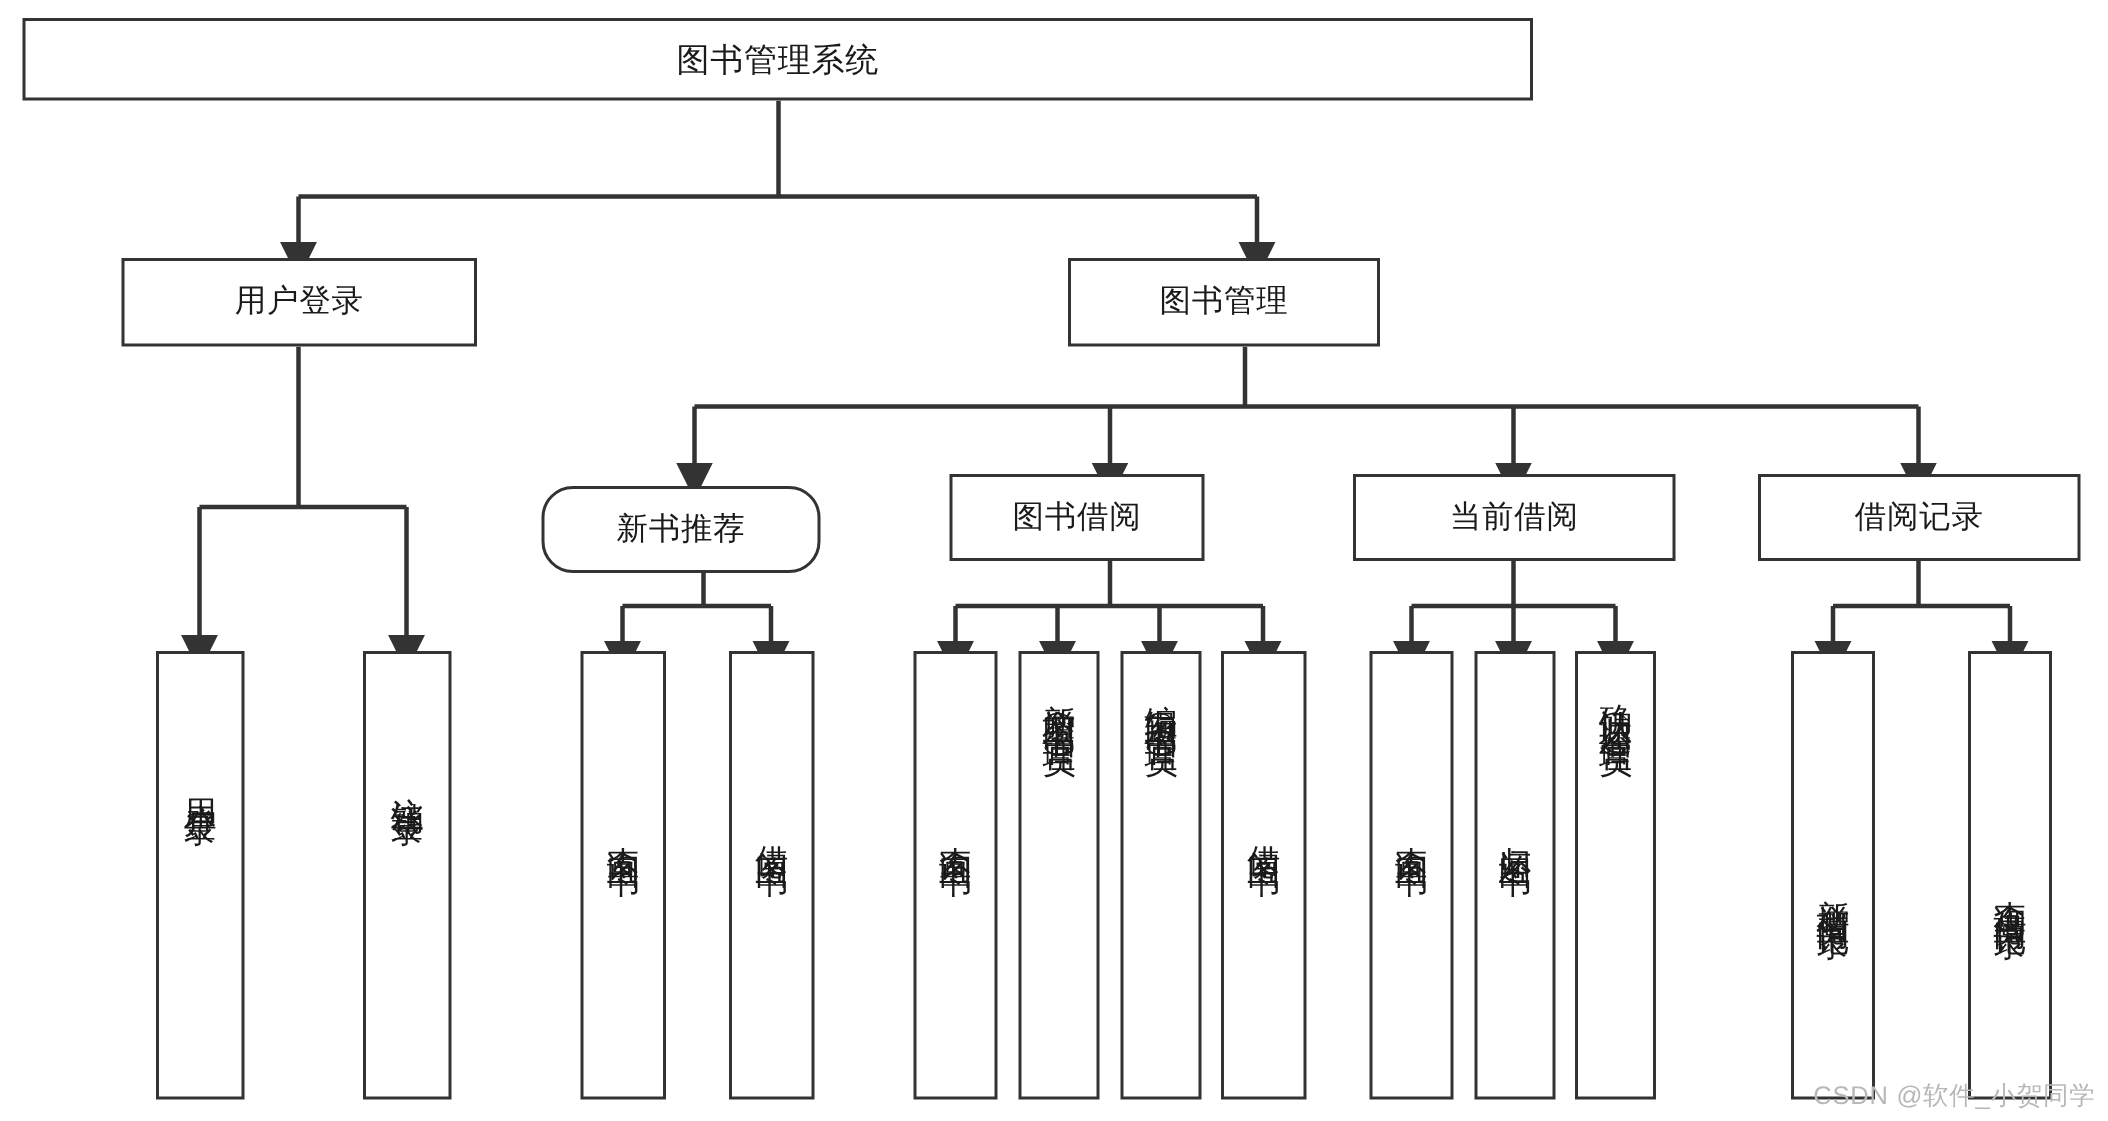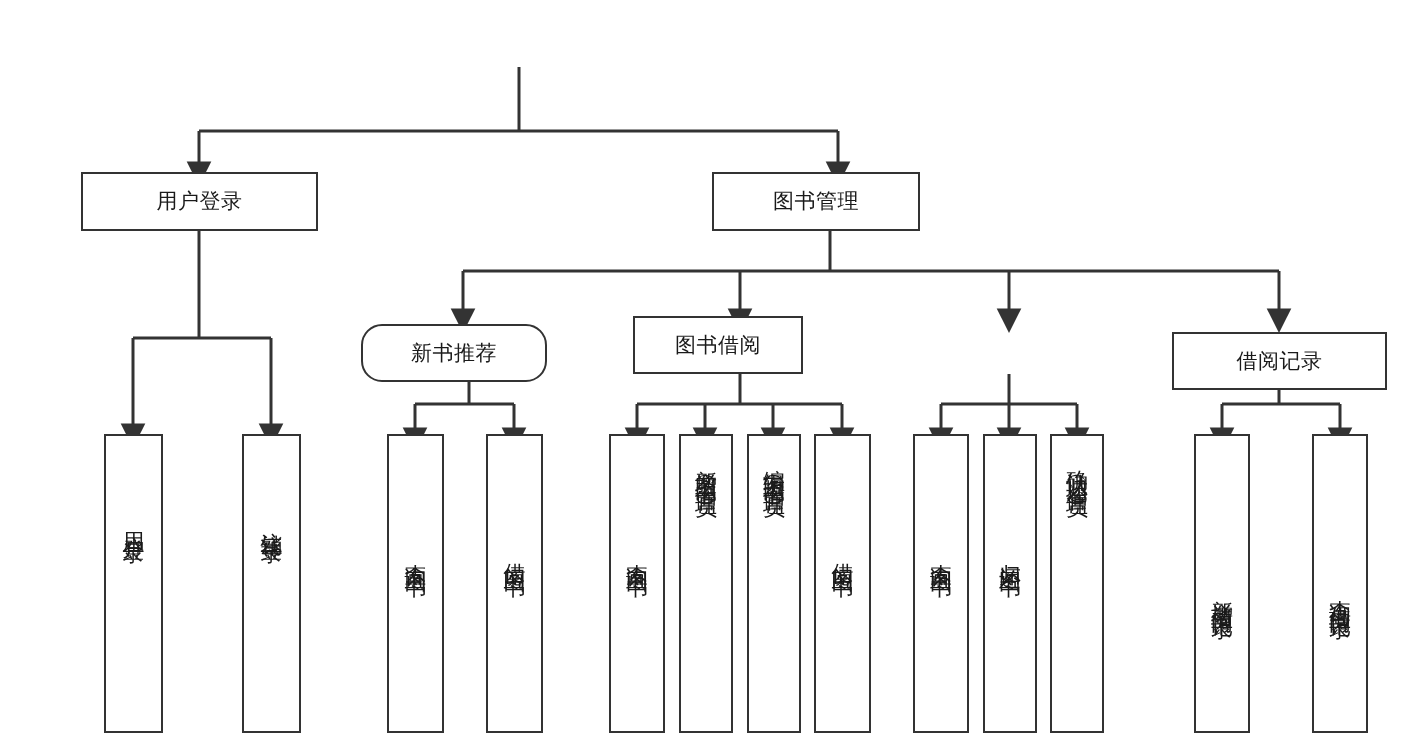--- a/index.html
+++ b/index.html
@@ -135,39 +135,45 @@
       <path d="M1009,404 L1009,431" marker-end="url(#arrow)"></path>
       <path d="M1077,404 L1077,431" marker-end="url(#arrow)"></path>
 
       <path d="M1279,374 L1279,404"></path>
       <path d="M1222,404 L1340,404"></path>
       <path d="M1222,404 L1222,431" marker-end="url(#arrow)"></path>
       <path d="M1340,404 L1340,431" marker-end="url(#arrow)"></path>
     </g>
   </svg>
 
+  <div class="node horiz root" style="left:15px; top:12px; width:1007px; height:55px;">
+    <span class="node-label">图书管理系统</span>
+  </div>
 
   <div class="node horiz" style="left:81px; top:172px; width:237px; height:59px;">
     <span class="node-label">用户登录</span>
   </div>
 
   <div class="node horiz" style="left:712px; top:172px; width:208px; height:59px;">
     <span class="node-label">图书管理</span>
   </div>
 
   <div class="node horiz" style="left:361px; top:324px; width:186px; height:58px;border-radius:21px;">
     <span class="node-label">新书推荐</span>
   </div>
 
   <div class="node horiz" style="left:633px; top:316px; width:170px; height:58px;">
     <span class="node-label">图书借阅</span>
   </div>
 
-
-  <div class="node horiz" style="left:1172px; top:316px; width:215px; height:58px;margin-top:16px;">
+  <div class="node horiz" style="left:902px; top:316px; width:215px; height:58px;">
+    <span class="node-label">当前借阅</span>
+  </div>
+
+  <div class="node horiz" style="left:1172px; top:316px; width:215px; height:58px;">
     <span class="node-label">借阅记录</span>
   </div>
 
   <div class="node vert mid" style="left:104px; top:434px; width:59px; height:299px;">
     <span class="node-label">用户登录</span>
   </div>
 
   <div class="node vert mid" style="left:242px; top:434px; width:59px; height:299px;">
     <span class="node-label">注销登录</span>
   </div>
@@ -209,14 +215,15 @@
   </div>
 
   <div class="node vert lower" style="left:1194px; top:434px; width:56px; height:299px;">
     <span class="node-label">新增借阅记录</span>
   </div>
 
   <div class="node vert lower" style="left:1312px; top:434px; width:56px; height:299px;">
     <span class="node-label">查询借阅记录</span>
   </div>
 
+  <div id="watermark">CSDN @软件_小贺同学</div>
 
 </div>
 
 </body></html>

